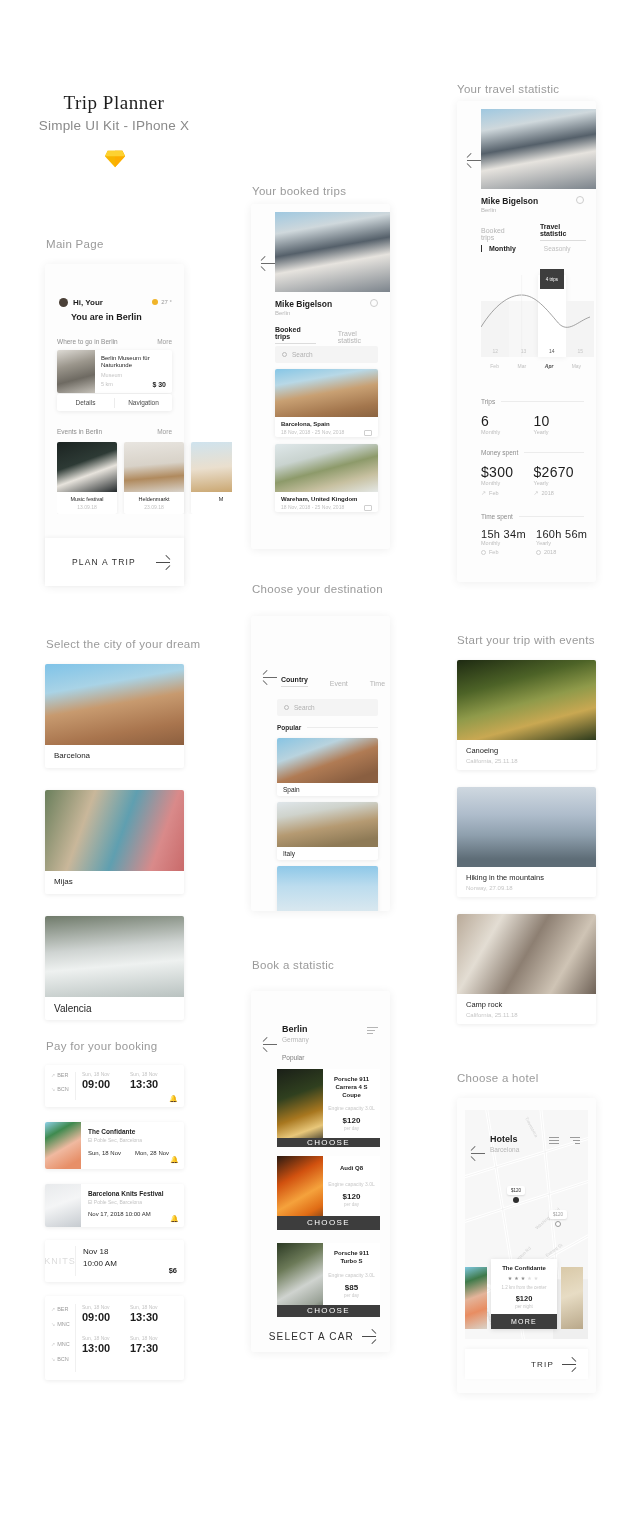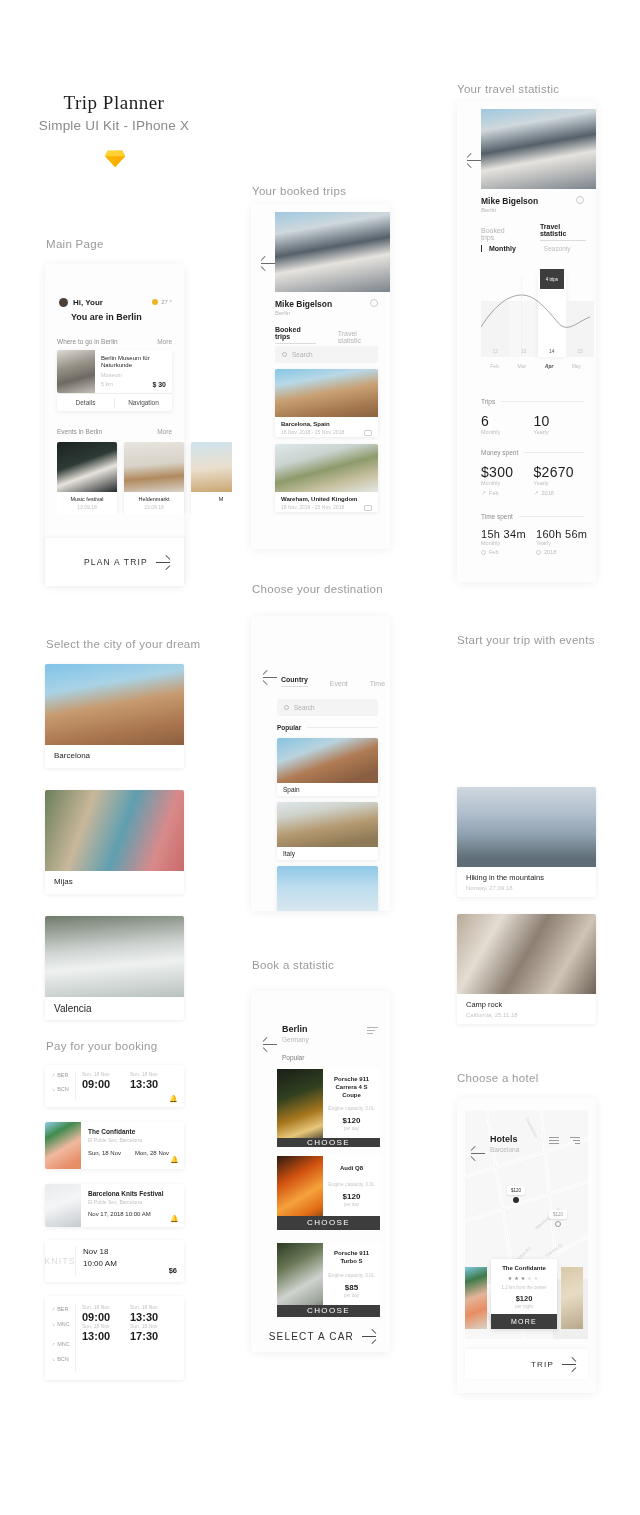--- a/index.html
+++ b/index.html
@@ -166,21 +166,21 @@
         </div>
       </div>
       <div class="card" style="width:60px;flex:0 0 60px;overflow:hidden">
         <div class="ph ph-3rd" style="height:50px"></div>
         <div style="padding:4px 2px;text-align:center">
           <div style="font-size:5.5px;color:#1d1d1d">M</div>
         </div>
       </div>
     </div>
 
-    <div style="position:absolute;left:0;right:0;bottom:0;height:48px;background:#fff;box-shadow:0 -1px 4px rgba(0,0,0,.05);display:flex;align-items:center;justify-content:flex-end;gap:8px;padding-right:14px">
+    <div style="position:absolute;left:0;right:0;bottom:0;height:48px;background:#fff;box-shadow:0 -1px 4px rgba(0,0,0,.05);display:flex;align-items:center;justify-content:flex-end;gap:20px;padding-right:14px">
       <span style="font-size:8.5px;letter-spacing:1.2px;color:#2d2d2d">PLAN A TRIP</span>
       <span class="arrow-r"></span>
     </div>
   </div>
 
   <div class="phone" style="left:251px;top:204px;width:139px;height:345px">
     <div style="position:absolute;left:10px;top:46px"><span class="arrow-l"></span></div>
     <div class="ph ph-berl" style="position:absolute;left:24px;top:8px;right:0;height:80px"></div>
     <div style="position:absolute;left:24px;top:95px;font-size:8.5px;font-weight:700;color:#1d1d1d">Mike Bigelson</div>
     <div style="position:absolute;left:24px;top:106px;font-size:6px;color:#b7b7b7">Berlin</div>
@@ -357,20 +357,27 @@
     </div>
     <div class="card" style="position:absolute;left:26px;right:12px;top:186px;height:58px;overflow:hidden">
       <div class="ph ph-rome" style="height:45px"></div>
       <div style="padding:3px 6px;font-size:6.5px;color:#1d1d1d">Italy</div>
     </div>
     <div class="card" style="position:absolute;left:26px;right:12px;top:250px;height:58px;overflow:hidden">
       <div class="ph ph-sea" style="height:45px"></div>
     </div>
   </div>
 
+  <div class="card" style="position:absolute;left:457px;top:660px;width:139px;height:110px;overflow:hidden">
+    <div class="ph ph-canoe" style="height:80px"></div>
+    <div style="padding:6px 9px">
+      <div style="font-size:7.5px;color:#1d1d1d">Canoeing</div>
+      <div style="font-size:6px;color:#c6c6c6;margin-top:3px">California, 25.11.18</div>
+    </div>
+  </div>
   <div class="card" style="position:absolute;left:457px;top:787px;width:139px;height:110px;overflow:hidden">
     <div class="ph ph-hike" style="height:80px"></div>
     <div style="padding:6px 9px">
       <div style="font-size:7.5px;color:#1d1d1d">Hiking in the mountains</div>
       <div style="font-size:6px;color:#c6c6c6;margin-top:3px">Norway, 27.09.18</div>
     </div>
   </div>
   <div class="card" style="position:absolute;left:457px;top:914px;width:139px;height:110px;overflow:hidden">
     <div class="ph ph-rock" style="height:80px"></div>
     <div style="padding:6px 9px">
@@ -461,21 +468,21 @@
       <div style="display:flex">
         <div style="flex:1">
           <div style="font-size:5px;color:#c4c4c4">Sun, 18 Nov</div>
           <div style="font-size:11px;font-weight:700;color:#1d1d1d;margin-top:1px">09:00</div>
         </div>
         <div style="flex:1">
           <div style="font-size:5px;color:#c4c4c4">Sun, 18 Nov</div>
           <div style="font-size:11px;font-weight:700;color:#1d1d1d;margin-top:1px">13:30</div>
         </div>
       </div>
-      <div style="display:flex;">
+      <div style="display:flex;margin-top:12px">
         <div style="flex:1">
           <div style="font-size:5px;color:#c4c4c4">Sun, 18 Nov</div>
           <div style="font-size:11px;font-weight:700;color:#1d1d1d;margin-top:1px">13:00</div>
         </div>
         <div style="flex:1">
           <div style="font-size:5px;color:#c4c4c4">Sun, 18 Nov</div>
           <div style="font-size:11px;font-weight:700;color:#1d1d1d;margin-top:1px">17:30</div>
         </div>
       </div>
     </div>

